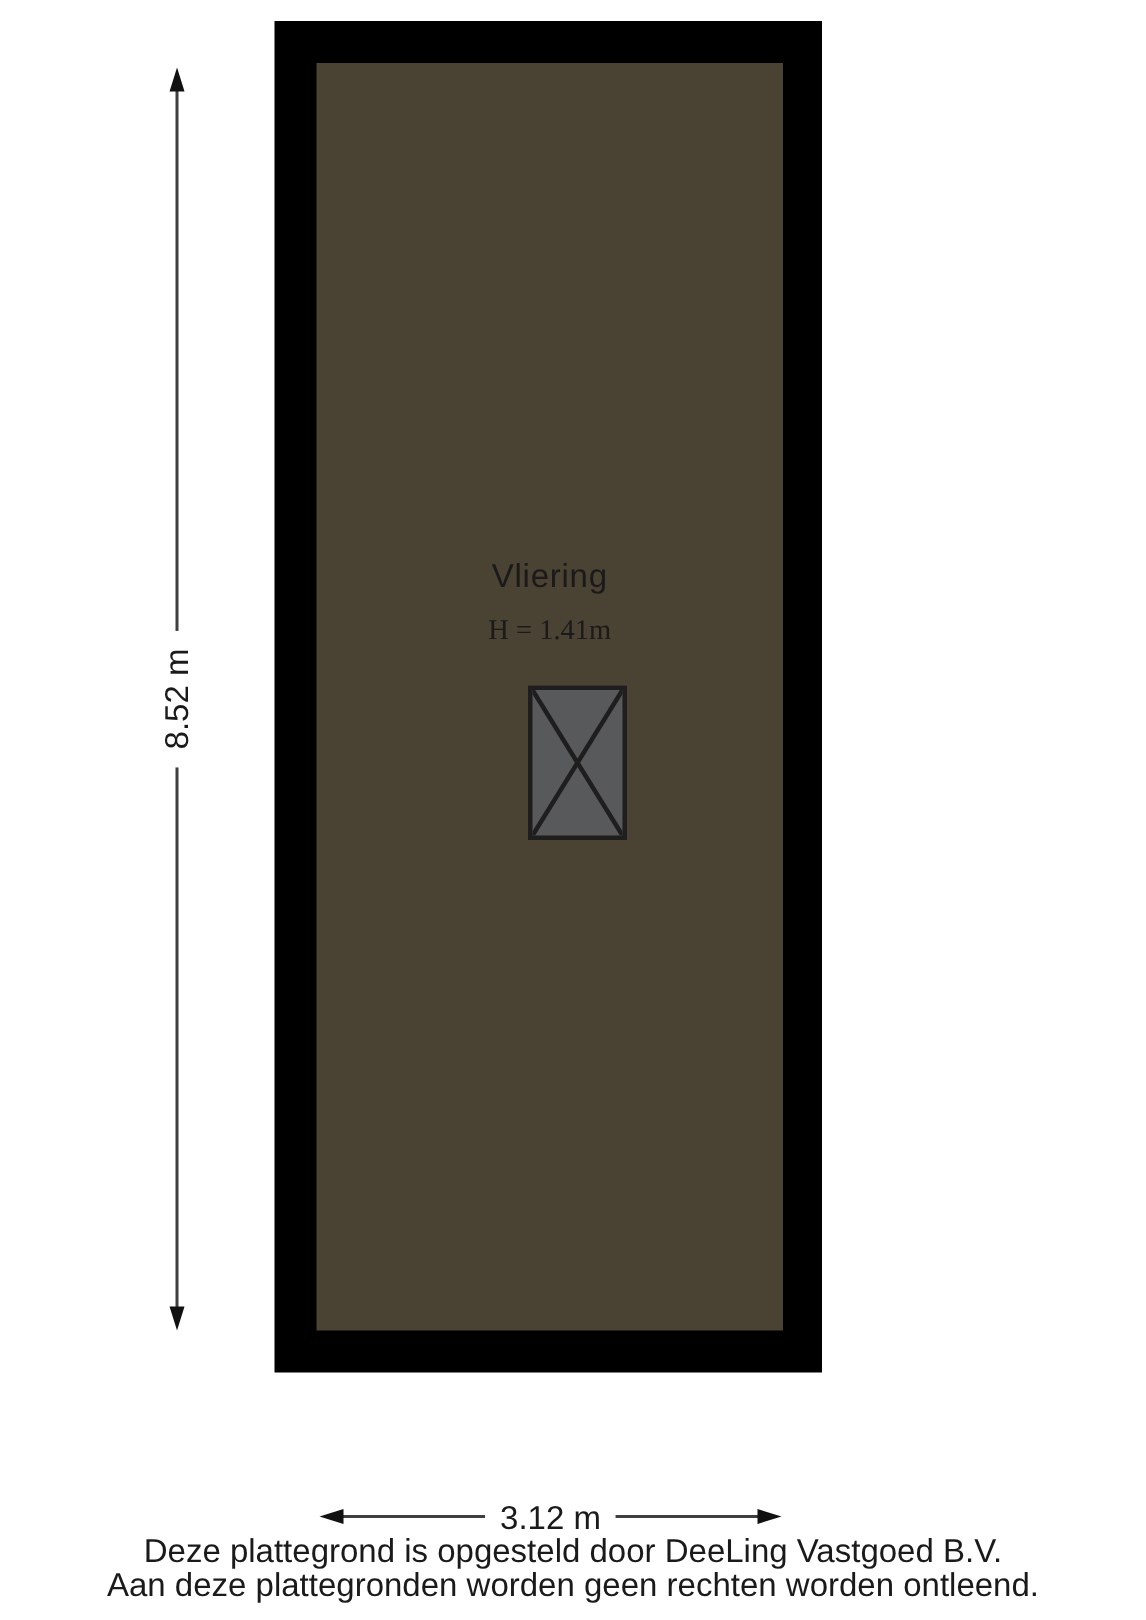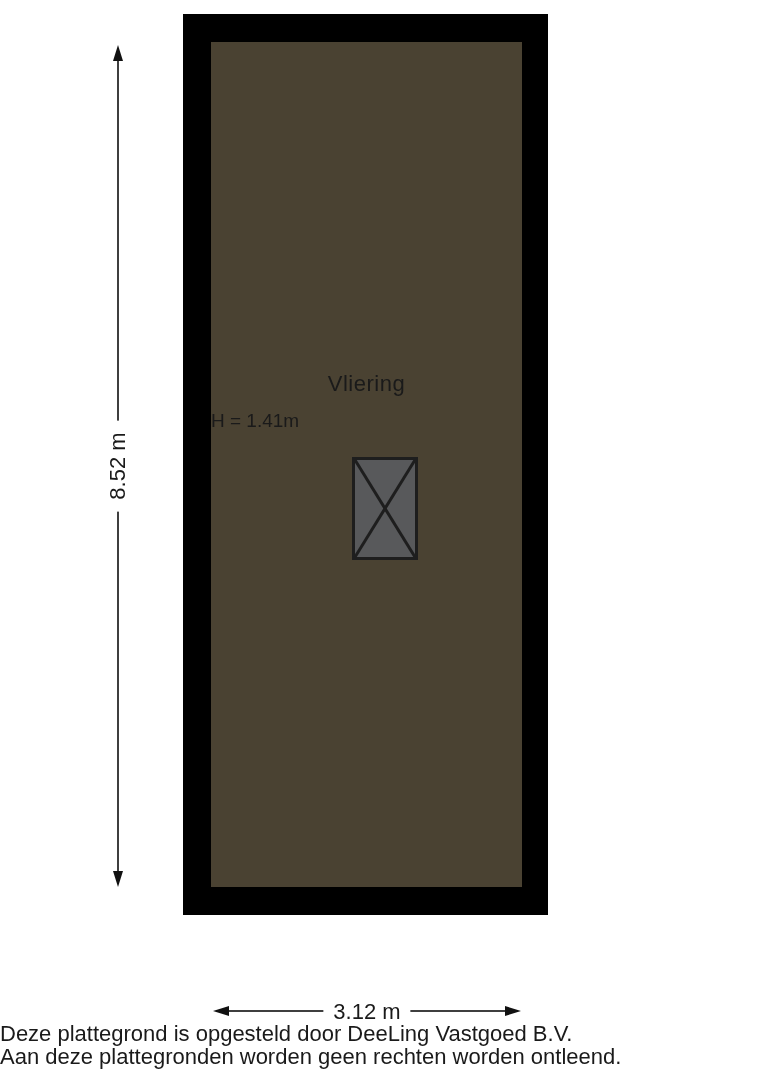--- a/index.html
+++ b/index.html
@@ -13,22 +13,22 @@
     font-family:"Liberation Sans", sans-serif;color:var(--text);overflow:hidden;
   }
   
   .plan{position:absolute;left:183px;top:14px;width:365px;height:901px;background:var(--wall);}
   .floor{position:absolute;left:28px;top:28px;right:26px;bottom:28px;background:var(--floor);}
   .room-name{
     position:absolute;left:0;top:329px;width:100%;text-align:center;
     font-size:22px;letter-spacing:.5px;color:var(--text);
   }
   .room-height{
-    position:absolute;left:0;top:368px;width:100%;text-align:left;
-    font-size:19px;color:var(--text);
+    position:absolute;left:0;top:368px;width:100%;text-align:center;
+    font-size:19px;color:var(--text);font-family:Liberation Serif, serif;
   }
   .stair-box{
     position:absolute;left:141px;top:415px;width:66px;height:103px;
     background:var(--stair_fill);border:3px solid var(--stair_border);
   }
   .stair-box svg{position:absolute;left:0;top:0;width:100%;height:100%;display:block;}
   .stair-box line{stroke:var(--stair_border);stroke-width:3;}
   
   .vdim{position:absolute;left:108px;top:45px;width:20px;height:842px;}
   .vdim .line{position:absolute;left:9px;top:12px;bottom:12px;width:2px;background:var(--line);}
@@ -58,21 +58,21 @@
     position:absolute;right:0;top:5px;width:0;height:0;
     border-top:5px solid transparent;border-bottom:5px solid transparent;
     border-left:16px solid var(--arrow);
   }
   .hdim-label{
     position:absolute;left:50%;top:50%;transform:translate(-50%,-50%);
     background:var(--page_bg);padding:0 10px;font-size:22px;white-space:nowrap;color:var(--text);
   }
   
   .footer{
-    position:absolute;left:0;top:1022px;width:100%;text-align:left;
+    position:absolute;left:0;top:1022px;width:100%;text-align:center;
     font-size:22px;line-height:23px;color:var(--text);
   }
 </style>
 </head>
 <body>
 
 <div class="plan">
   <div class="floor">
     <div class="room-name">Vliering</div>
     <div class="room-height">H = 1.41m</div>

